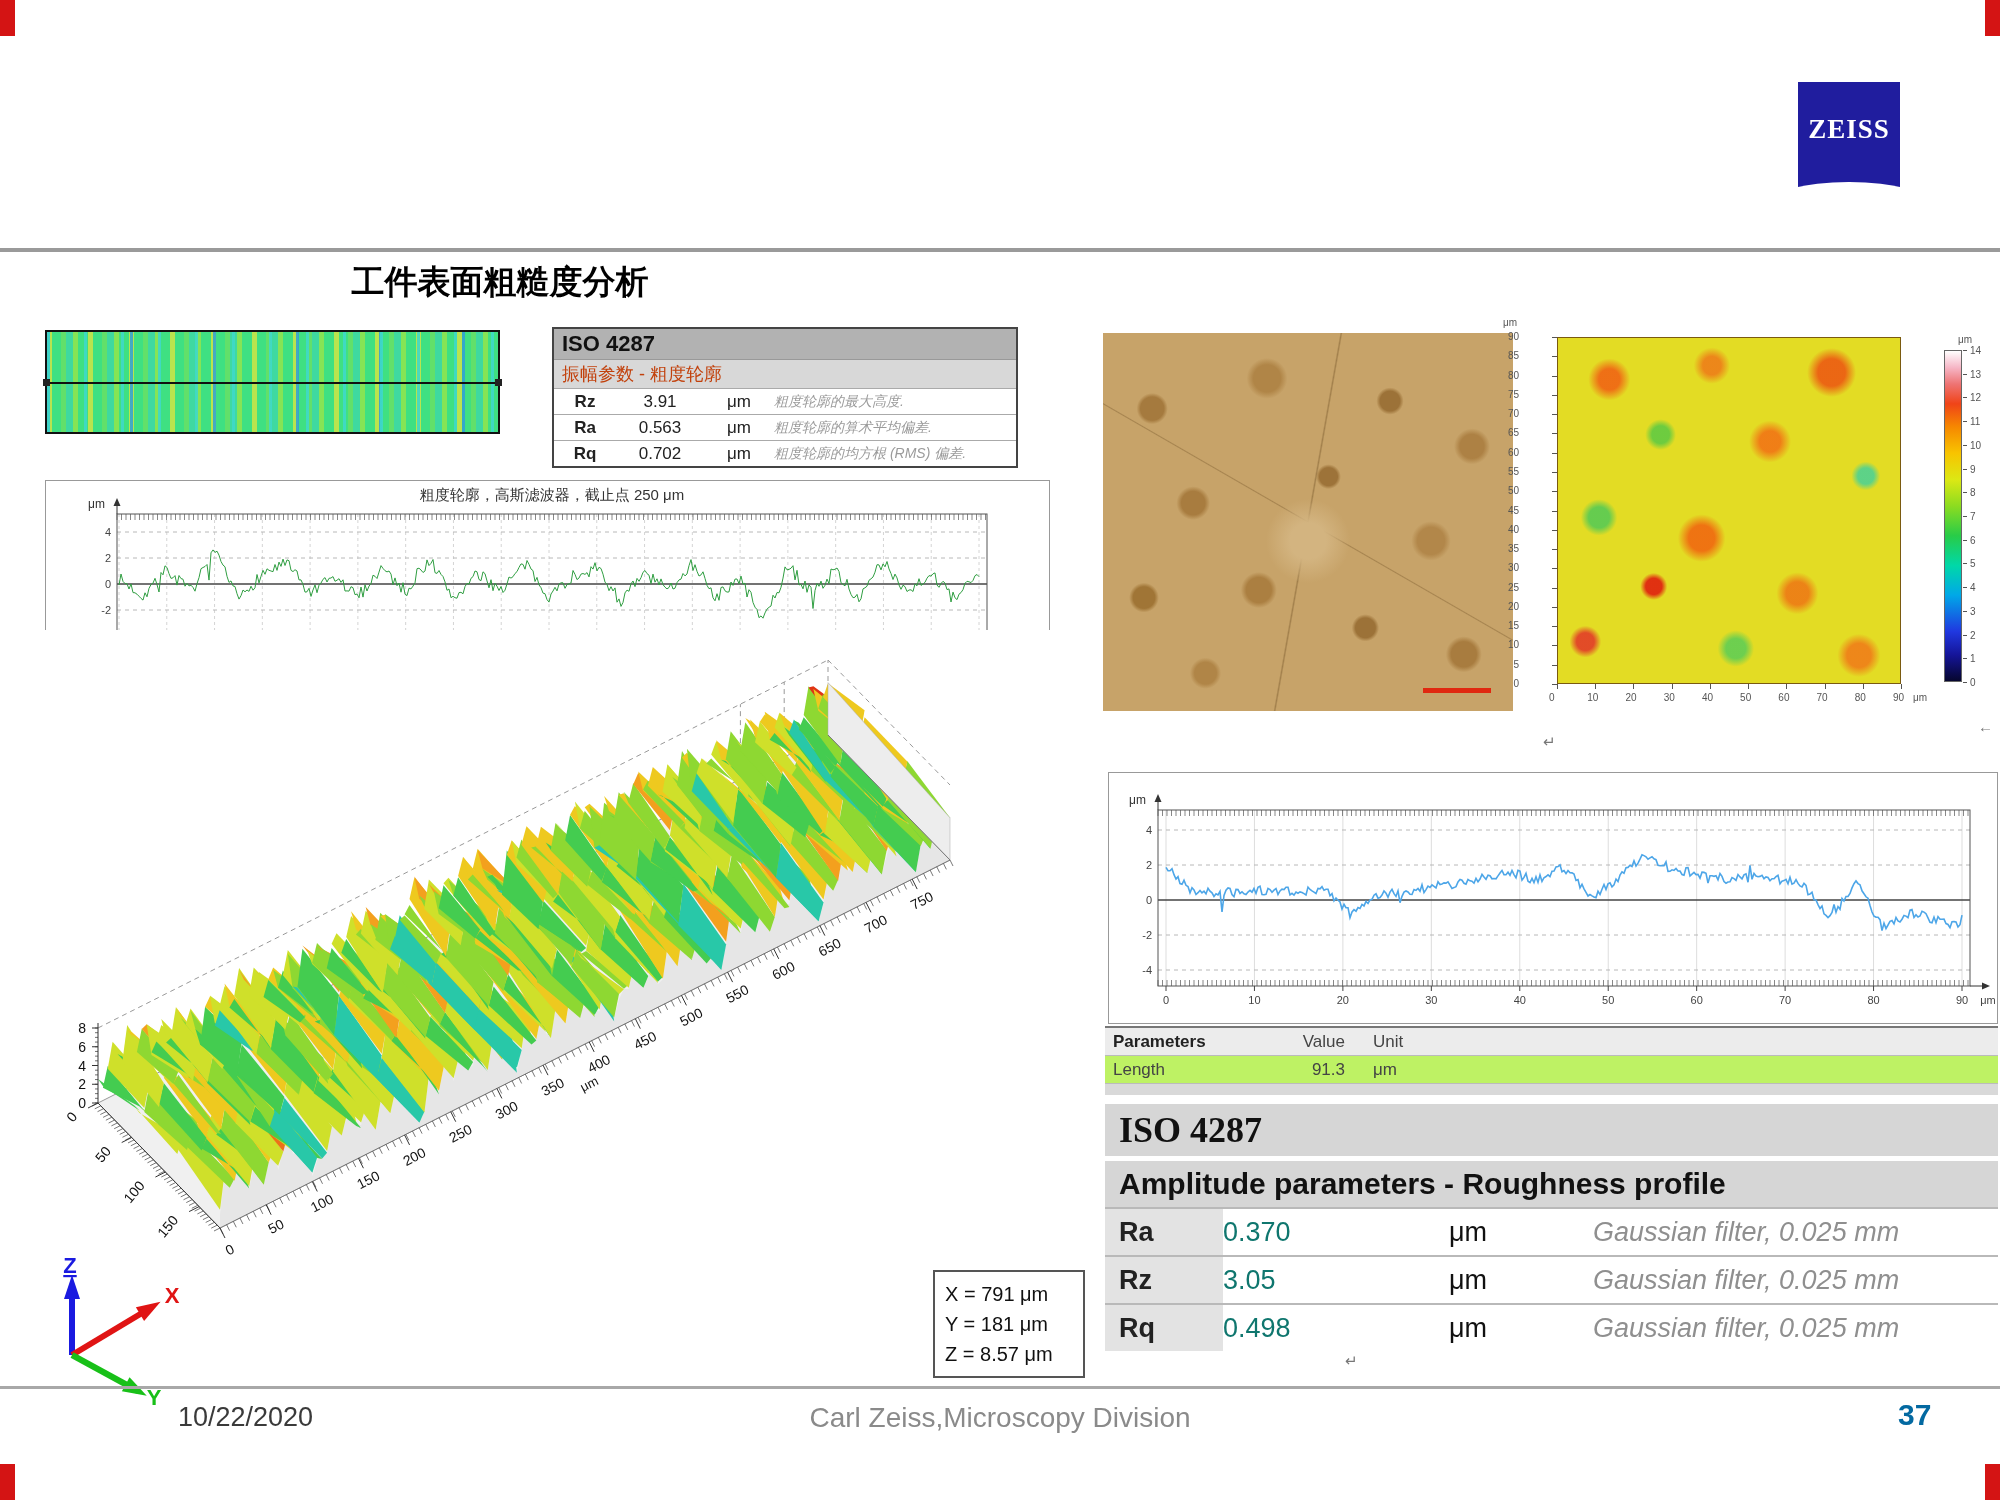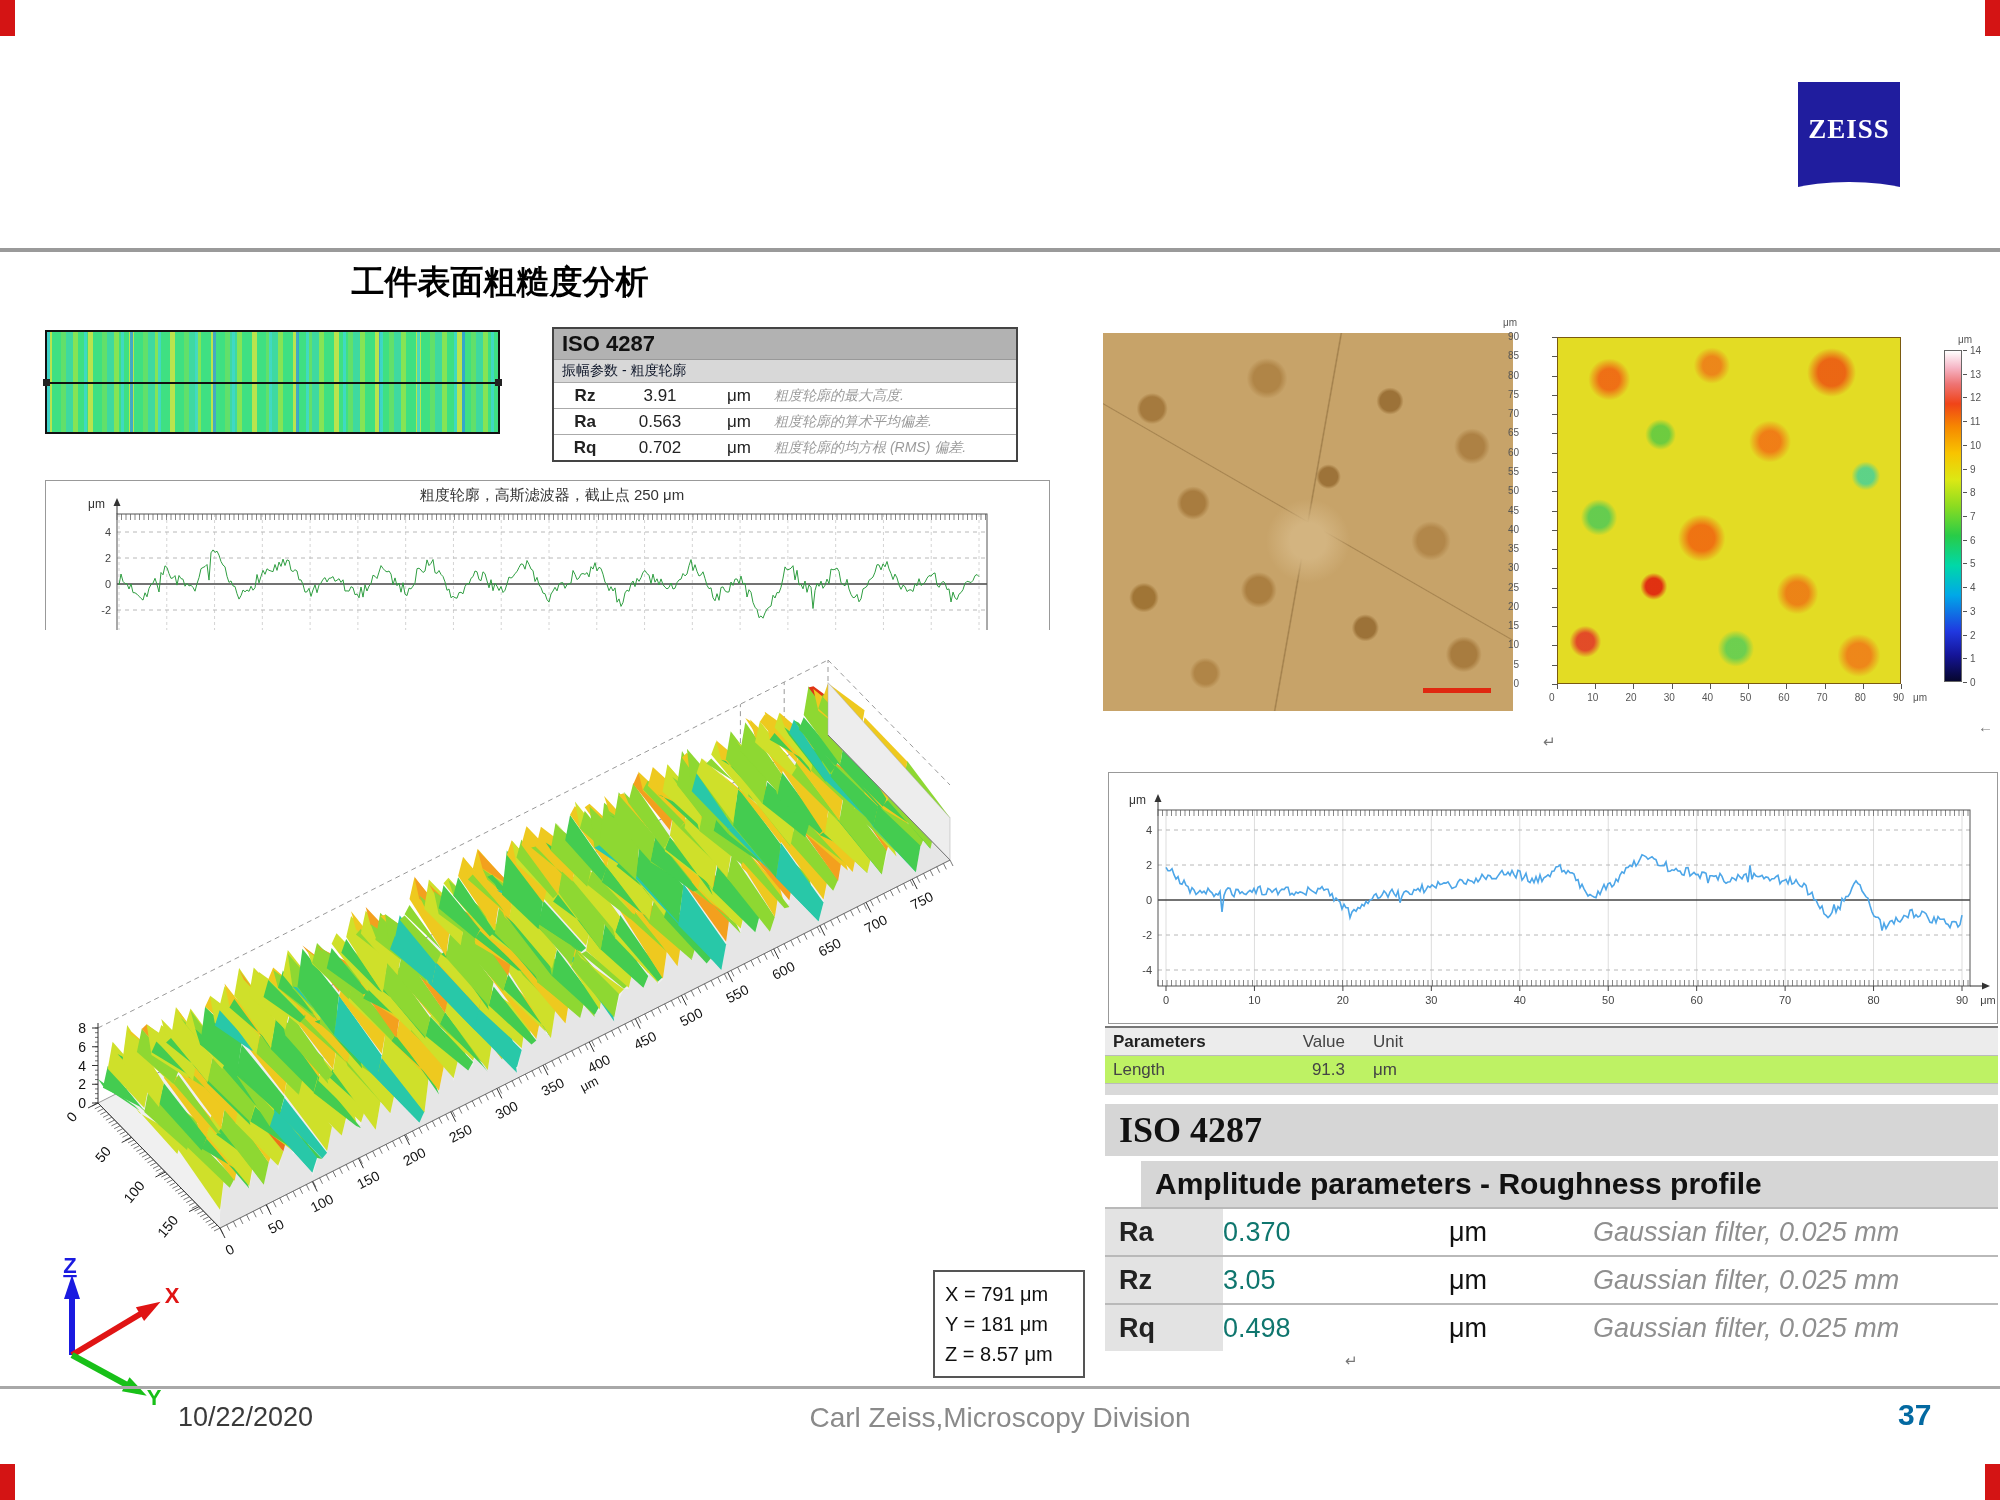--- a/index.html
+++ b/index.html
@@ -33,21 +33,21 @@
       repeating-linear-gradient(90deg, rgba(47,159,216,.85) 0 3px, rgba(64,224,130,0) 3px 83px),
       repeating-linear-gradient(90deg, #b9e44e 0 5px, #3fe082 5px 14px, #62e06a 14px 19px, #3fd9a0 19px 26px, #86e455 26px 31px, #3fe082 31px 41px);
   }
   .strip .midline{position:absolute;left:0;top:50%;width:100%;height:2px;background:#111;}
   .strip .dotL,.strip .dotR{position:absolute;top:calc(50% - 3px);width:7px;height:7px;background:#222;}
   .strip .dotL{left:-4px;} .strip .dotR{right:-4px;}
 
   
   .isoL{position:absolute;left:552px;top:327px;width:466px;border:2px solid #444;background:#fff;font-size:17px;}
   .isoL .t{background:#b2b2b2;font-weight:bold;font-size:22px;padding:2px 8px;color:#111;}
-  .isoL .s{background:#d8d8d8;font-size:14px;padding:2px 8px;border-top:1px solid #999;color:#0f172a;}
+  .isoL .s{background:#d8d8d8;font-size:18px;padding:2px 8px;border-top:1px solid #999;color:#c2410c;}
   .isoL .row{display:flex;align-items:center;border-top:1px solid #aaa;height:26px;background:#fff;}
   .isoL .p{width:62px;text-align:center;font-weight:bold;}
   .isoL .v{width:88px;text-align:center;}
   .isoL .u{width:70px;text-align:center;}
   .isoL .d{flex:1;color:#9b9b9b;font-style:italic;font-size:14px;}
 
   
   .chartbox{position:absolute;background:#fff;}
   svg text{font-family:"Liberation Sans",sans-serif;}
 
@@ -103,21 +103,21 @@
   .ptable .c2{width:100px;text-align:right;}
   .ptable .c3{width:90px;padding-left:28px;}
   .ptable .strip2{height:12px;background:#d9d9d9;border-top:1px solid #bbb;}
 
   
   .isoR{position:absolute;left:1105px;top:1104px;width:893px;}
   .isoR .t{background:#d6d6d6;height:52px;display:flex;align-items:center;padding-left:14px;
            font-family:"Liberation Serif",serif;font-weight:bold;font-size:36px;color:#111;}
   .isoR .gap{height:5px;background:#fff;}
   .isoR .s{background:#d6d6d6;height:46px;display:flex;align-items:center;padding-left:14px;
-           font-weight:bold;font-size:30px;color:#111;margin-left:36px;}
+           font-weight:bold;font-size:30px;color:#111;}
   .isoR .row{display:flex;height:48px;align-items:center;border-top:2px solid #b9b9b9;background:#fff;font-size:27px;}
   .isoR .p{width:118px;background:#e3e3e3;align-self:stretch;display:flex;align-items:center;padding-left:14px;font-weight:600;color:#222;}
   .isoR .v{width:200px;text-align:left;font-weight:400;color:#0f766e;}
   .isoR .u{width:110px;padding-left:26px;color:#111;}
   .isoR .d{flex:1;padding-left:60px;color:#8f8f8f;font-style:italic;}
 
   
   .dims{position:absolute;left:933px;top:1270px;width:152px;border:2px solid #555;background:#fff;
         padding:7px 10px;font-size:20px;line-height:1.5;color:#111;white-space:nowrap;}
 

